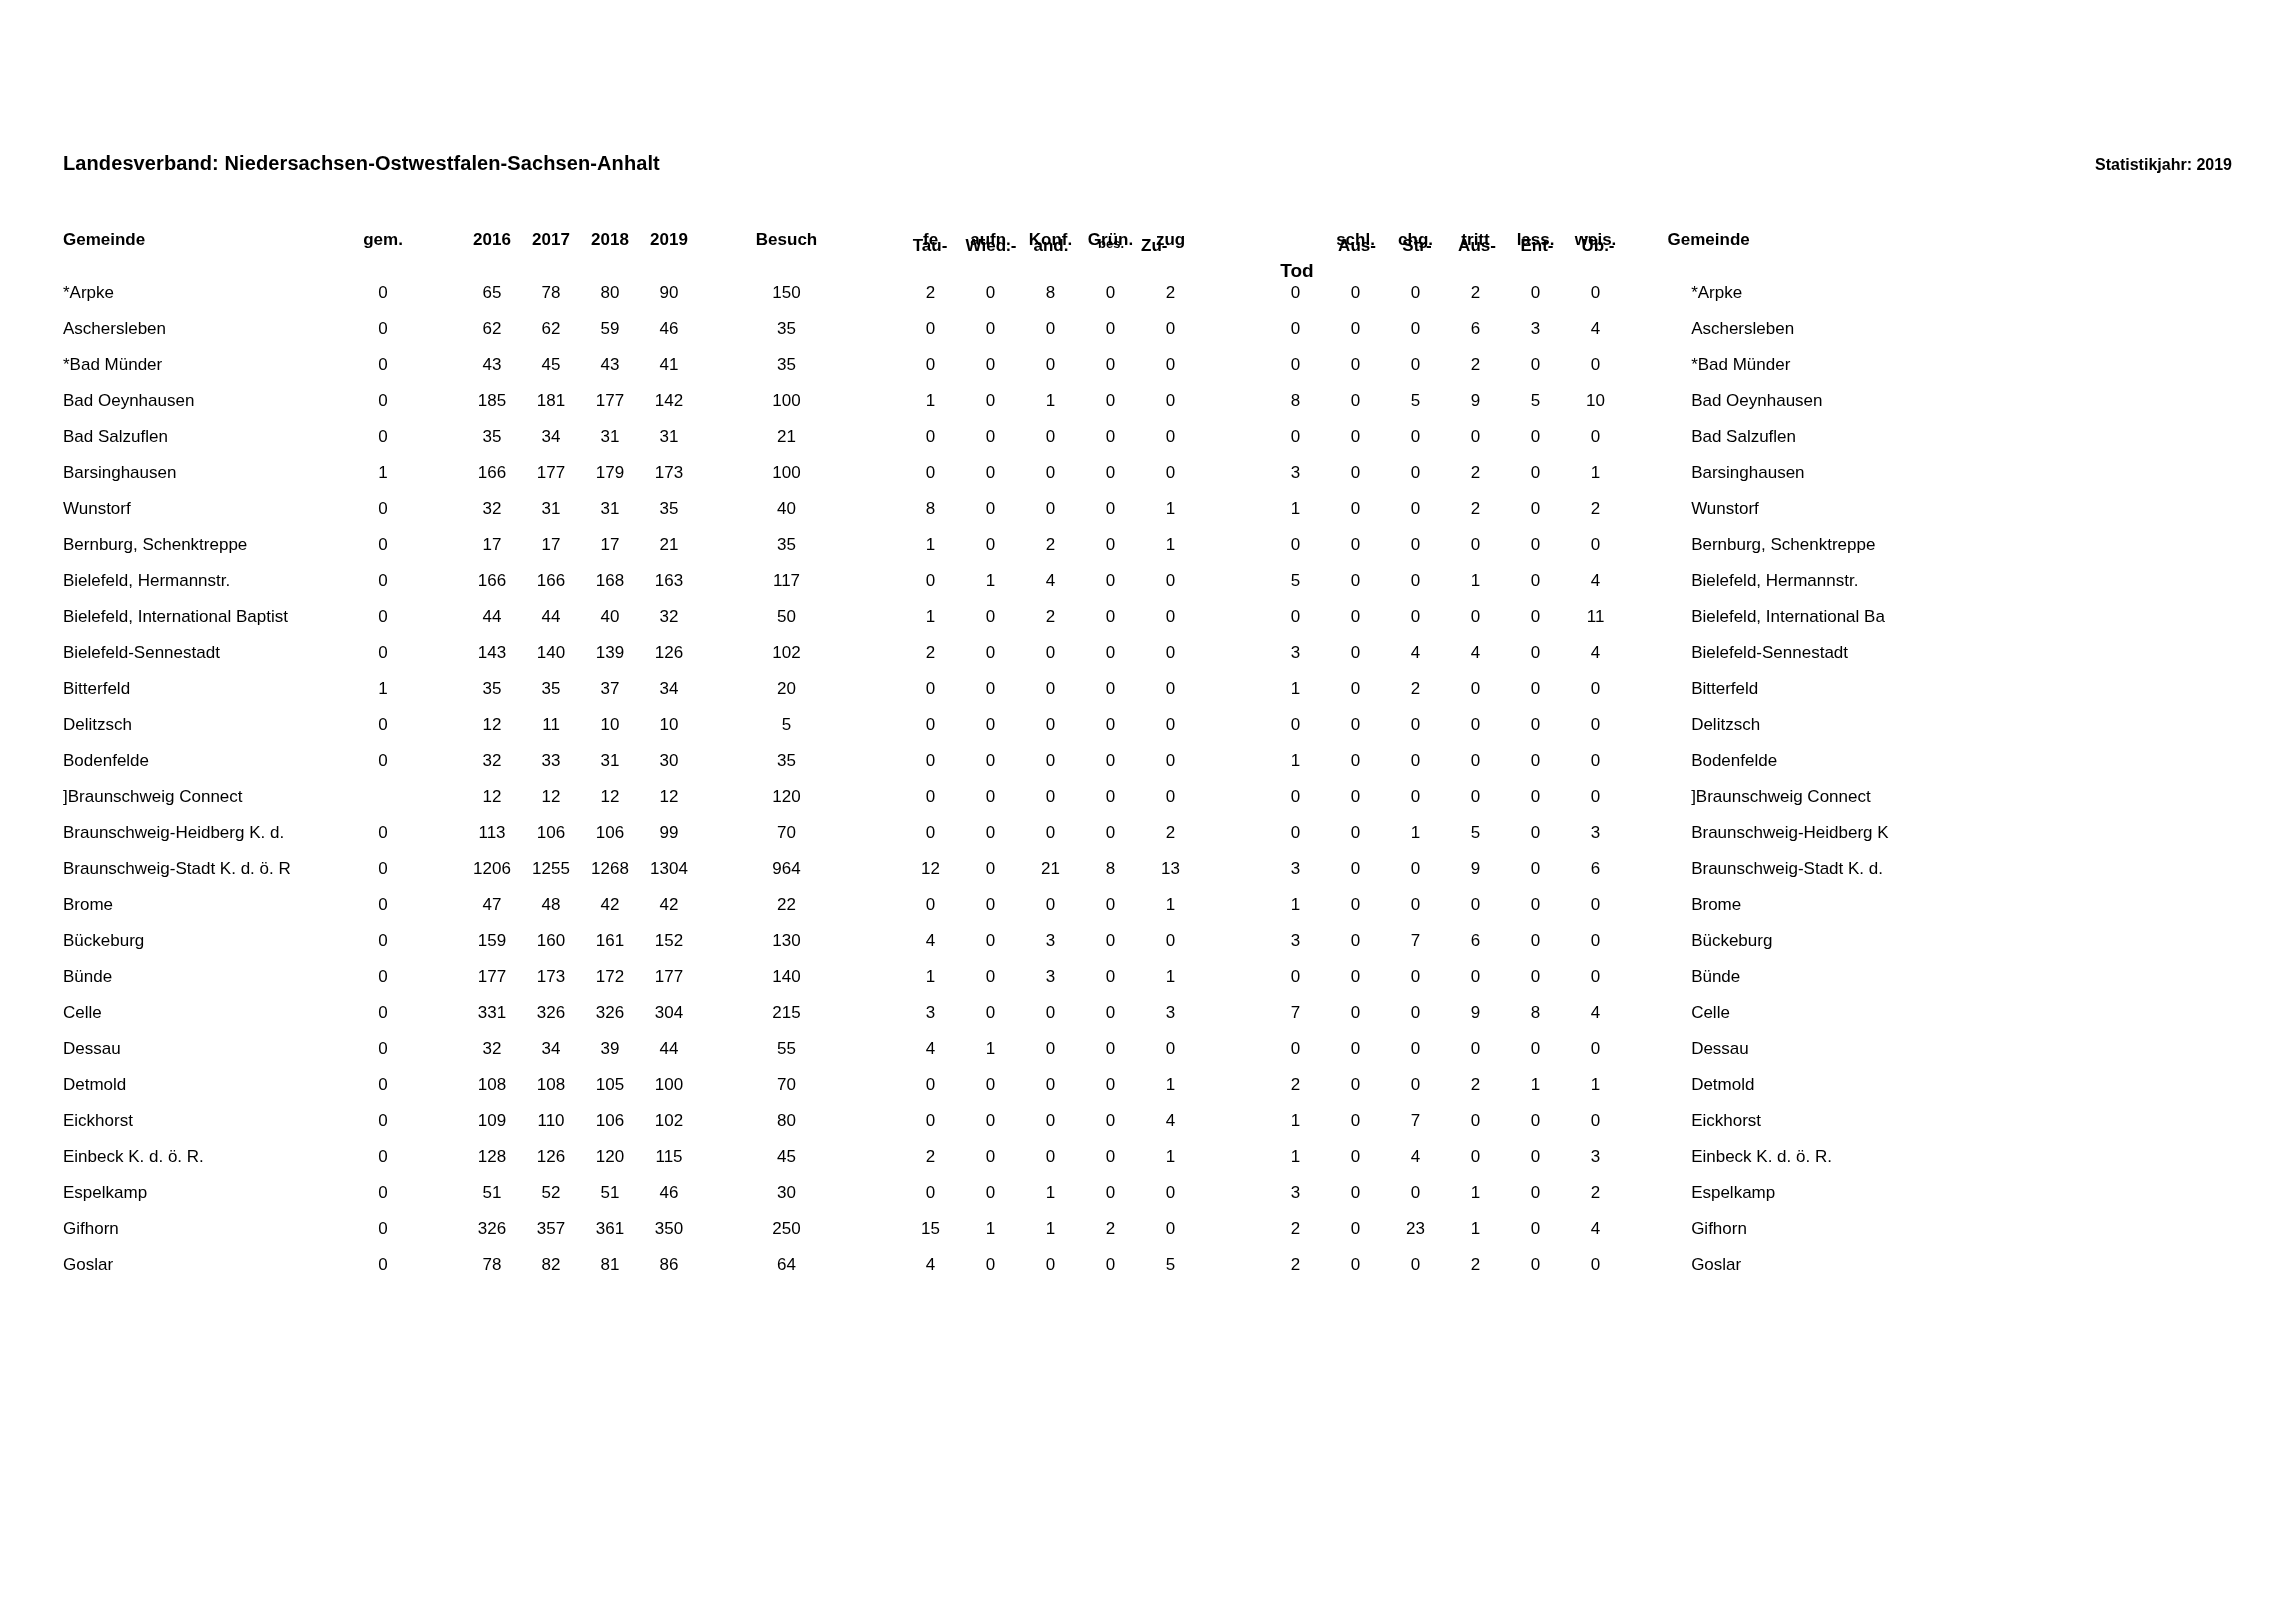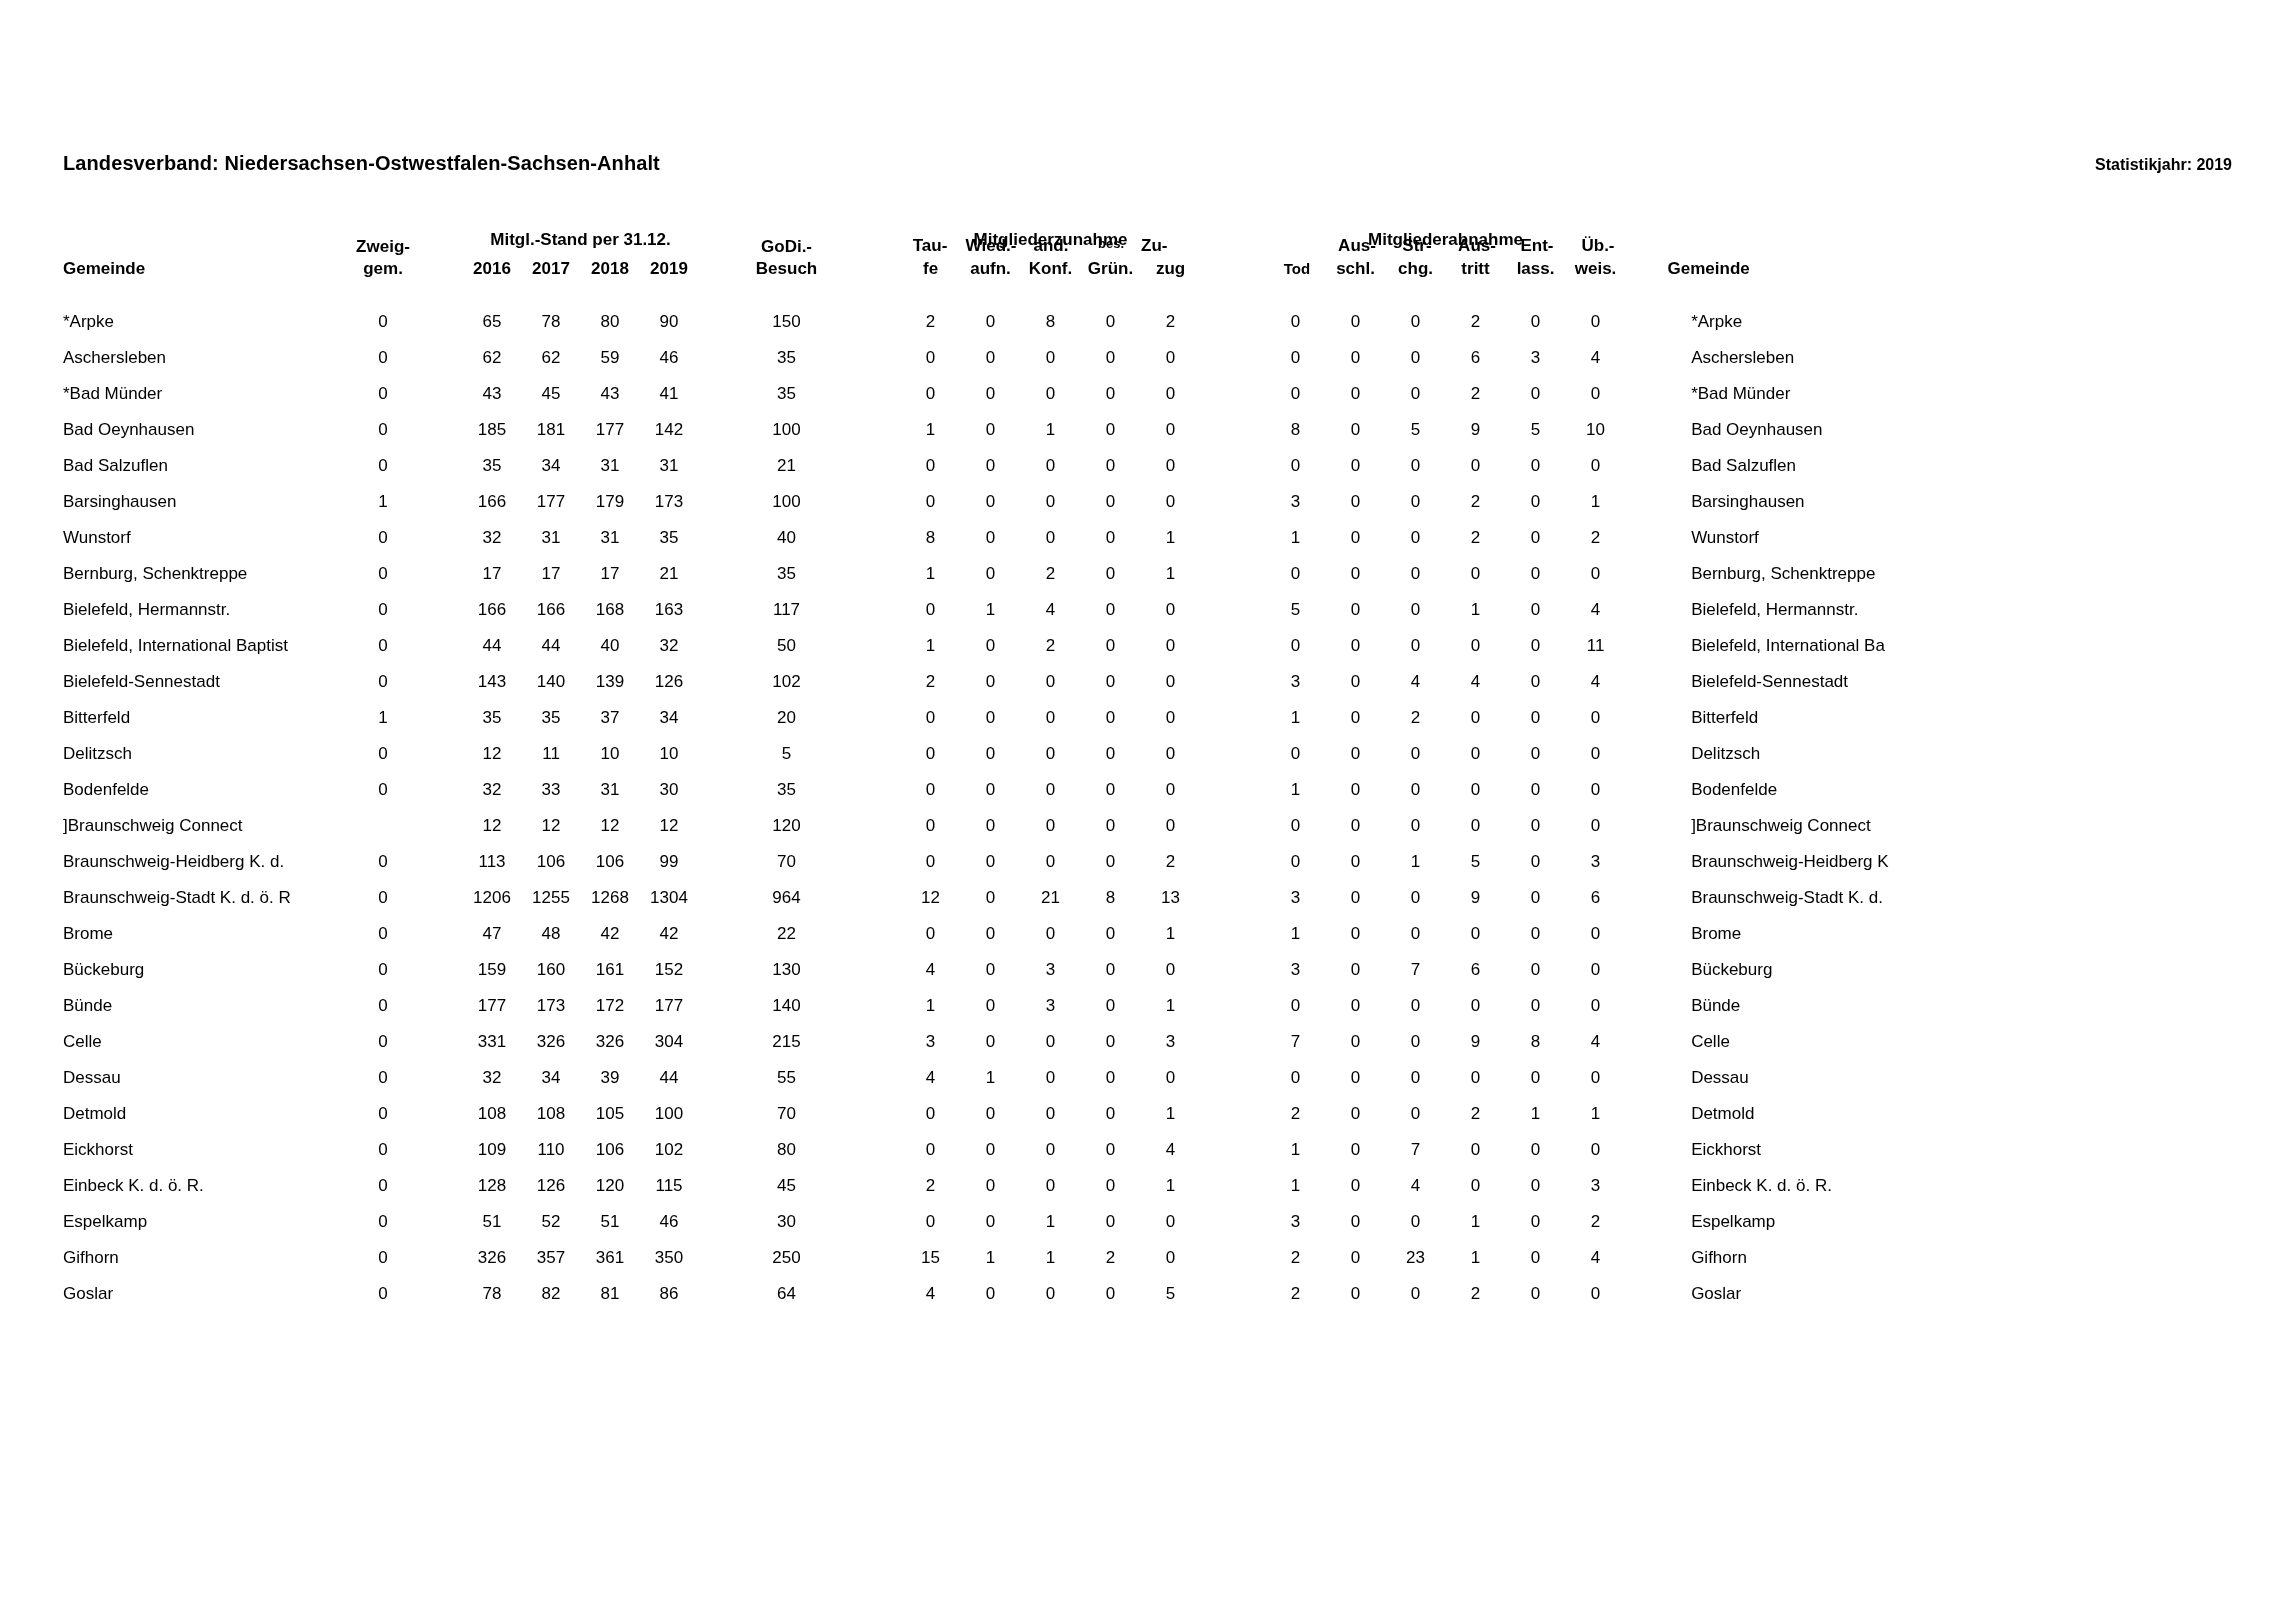--- a/index.html
+++ b/index.html
@@ -98,35 +98,20 @@
 
 <div class="page">
 
   <div class="header-row">
     <div class="doc-title">Landesverband: Niedersachsen-Ostwestfalen-Sachsen-Anhalt</div>
     <div class="doc-year">Statistikjahr: 2019</div>
   </div>
 
   <table class="stats">
     <thead>
-      <tr>
-        <th class="col-gem"></th>
-        <th class="sp-a"></th>
-        <th class="col-zweig hdr hdr-top">Zweig-</th>
-        <th class="sp-b"></th>
-        <th class="grp" colspan="4">Mitgl.-Stand per 31.12.</th>
-        <th class="sp-c"></th>
-        <th class="col-godi hdr hdr-top">GoDi.-</th>
-        <th class="sp-d"></th>
-        <th class="grp" colspan="5">Mitgliederzunahme</th>
-        <th class="sp-d"></th>
-        <th class="grp" colspan="6">Mitgliederabnahme</th>
-        <th class="sp-e"></th>
-        <th class="col-name2"></th>
-      </tr>
       <tr>
         <th class="hdr-left hdr-bot">Gemeinde</th>
         <th></th>
         <th class="hdr hdr-bot">gem.</th>
         <th></th>
         <th class="col-yr hdr hdr-bot">2016</th>
         <th class="col-yr hdr hdr-bot">2017</th>
         <th class="col-yr hdr hdr-bot">2018</th>
         <th class="col-yr hdr hdr-bot">2019</th>
         <th></th>
@@ -907,21 +892,21 @@
         </tr>
       </tbody>
   </table>
 
   <div id="stacked-tops">
       <div style="position: absolute; font-weight: bold; font-size: 17px; text-align: center; left: 900px; width: 60px; top: 236px; white-space: nowrap;">Tau-</div>
       <div style="position: absolute; font-weight: bold; font-size: 17px; text-align: center; left: 961px; width: 60px; top: 236px; white-space: nowrap;">Wied.-</div>
       <div style="position: absolute; font-weight: bold; font-size: 17px; text-align: center; left: 1021px; width: 60px; top: 236px; white-space: nowrap;">and.</div>
       <div style="position: absolute; font-weight: bold; font-size: 13px; text-align: center; left: 1081px; width: 60px; top: 236px; white-space: nowrap;">bes.</div>
       <div style="position: absolute; font-weight: bold; font-size: 17px; text-align: left; left: 1141px; width: 60px; top: 236px; white-space: nowrap;">Zu-</div>
-      <div style="position: absolute; font-weight: bold; font-size: 15px; text-align: center; left: 1267px; width: 60px; top: 260px; white-space: nowrap;">Tod</div>
+      <div style="position: absolute; font-weight: bold; font-size: 19px; text-align: center; left: 1267px; width: 60px; top: 260px; white-space: nowrap;">Tod</div>
       <div style="position: absolute; font-weight: bold; font-size: 17px; text-align: center; left: 1327px; width: 60px; top: 236px; white-space: nowrap;">Aus-</div>
       <div style="position: absolute; font-weight: bold; font-size: 17px; text-align: center; left: 1387px; width: 60px; top: 236px; white-space: nowrap;">Str-</div>
       <div style="position: absolute; font-weight: bold; font-size: 17px; text-align: center; left: 1447px; width: 60px; top: 236px; white-space: nowrap;">Aus-</div>
       <div style="position: absolute; font-weight: bold; font-size: 17px; text-align: center; left: 1507px; width: 60px; top: 236px; white-space: nowrap;">Ent-</div>
       <div style="position: absolute; font-weight: bold; font-size: 17px; text-align: center; left: 1568px; width: 60px; top: 236px; white-space: nowrap;">Üb.-</div>
     </div>
 
 </div>
 
 

